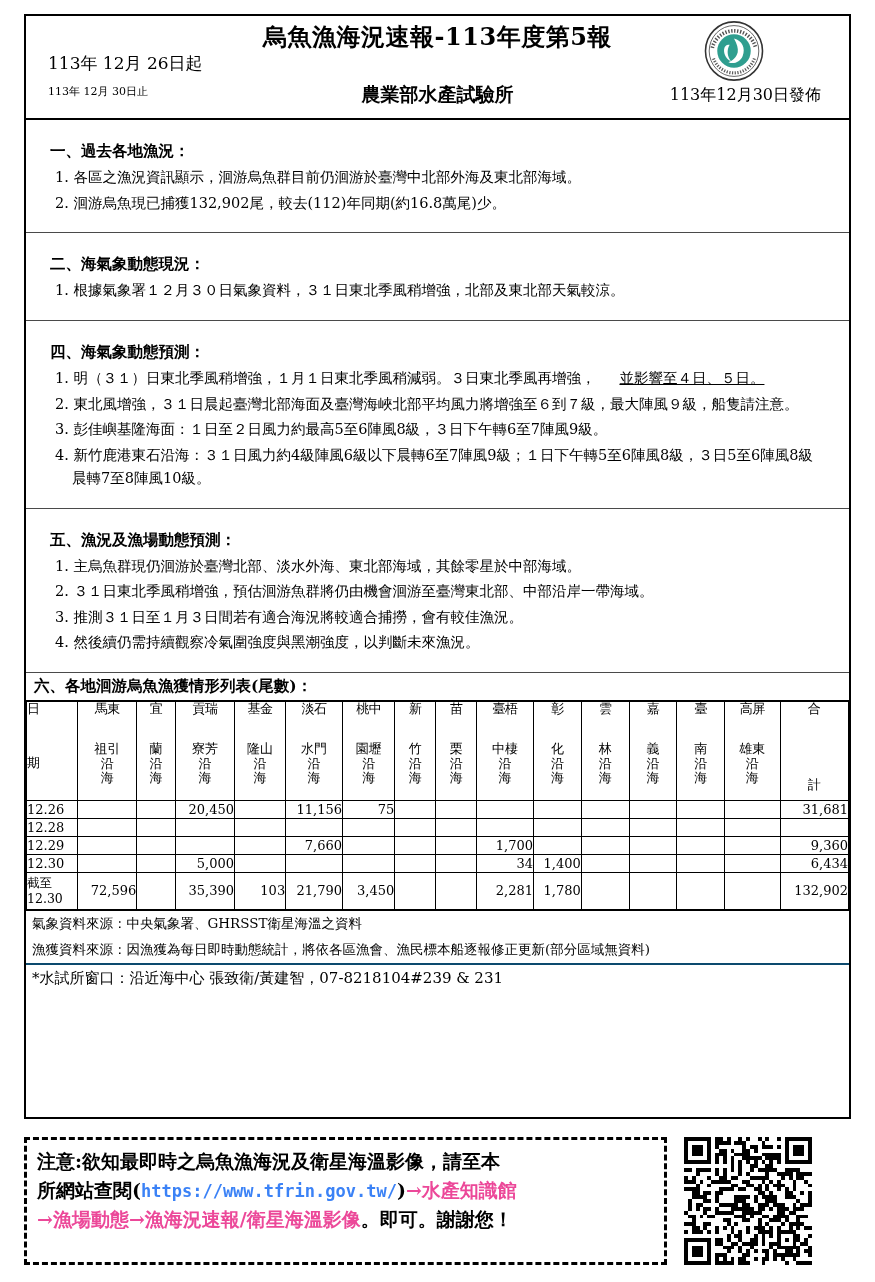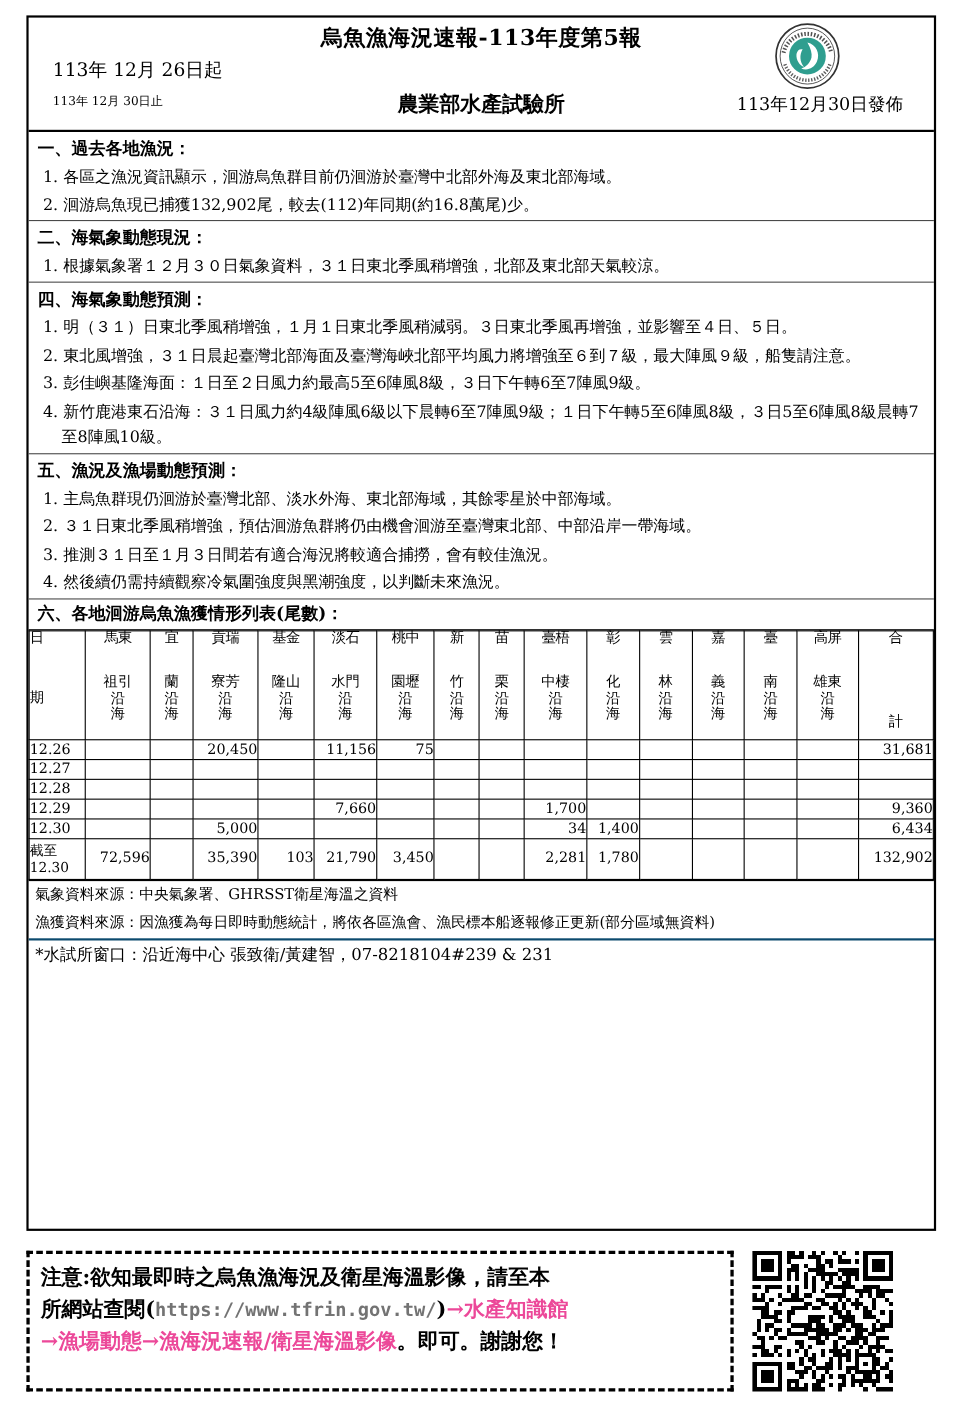--- a/index.html
+++ b/index.html
@@ -14,41 +14,41 @@
   
   .frame{
     position:absolute;left:24px;top:14px;width:827px;height:1105px;
     border:2px solid #000;box-sizing:border-box;
   }
 
   
   .hdr{position:relative;height:104px;border-bottom:2px solid #000;box-sizing:border-box;}
   .hdr-title{
     position:absolute;left:0;right:0;top:5px;text-align:center;
-    font-size:20px;font-weight:bold;letter-spacing:.5px;
+    font-size:24px;font-weight:bold;letter-spacing:.5px;
   }
   .hdr-l1{position:absolute;left:22px;top:36px;font-size:17px;}
   .hdr-l2{position:absolute;left:22px;top:68px;font-size:11px;}
   .hdr-org{position:absolute;left:0;right:0;top:66px;text-align:center;font-size:19px;font-weight:bold;}
   .hdr-pub{position:absolute;right:28px;top:69px;font-size:16px;}
 
   
   .seal{position:absolute;right:84px;top:4px;width:62px;height:62px;}
 
   
-  .sec{border-bottom:1px solid #4a4a4a;padding:0;}
+  .sec{border-bottom:1px solid #4a4a4a;padding:16px;}
   .sec:last-child{border-bottom:none;}
   .sec-h{
     font-size:15.5px;font-weight:bold;padding:3px 0 3px 8px;line-height:1.5;
   }
   .li{
     font-size:14.5px;line-height:1.62;padding:1px 6px 1px 30px;
     text-indent:-17px;
   }
-  .u{}
+  .u{text-decoration:underline;margin-left:24px;}
 
   
   .tbl-h{font-size:15.5px;font-weight:bold;padding:3px 0 3px 8px;border-bottom:1px solid #000;}
   table.fish{
     border-collapse:collapse;width:100%;table-layout:fixed;
     font-family:"DejaVu Serif","Liberation Serif",serif;
   }
   table.fish td,table.fish th{
     border:1px solid #000;padding:0;font-weight:normal;
   }
@@ -83,21 +83,21 @@
 
   
   .notice{
     position:absolute;left:24px;top:1137px;width:643px;height:128px;
     border:3px dashed #000;box-sizing:border-box;
     padding:7px 6px 0 10px;
   }
   .notice p{
     margin:0;font-size:19px;line-height:1.53;font-weight:bold;white-space:nowrap;
   }
-  .blue{color:#737373;font-family:"DejaVu Sans Mono","Liberation Mono",monospace;font-size:17px;}
+  .blue{color:#3b82f6;font-family:"DejaVu Sans Mono","Liberation Mono",monospace;font-size:17px;}
   .red{color:#ec4899;}
 
   .qr{position:absolute;left:684px;top:1137px;width:128px;height:128px;}
 </style>
 </head>
 <body>
 
 <div class="page">
 
   <div class="frame">
@@ -289,38 +289,20 @@
             <td class="dcell">75</td>
             <td class="dcell"></td>
             <td class="dcell"></td>
             <td class="dcell"></td>
             <td class="dcell"></td>
             <td class="dcell"></td>
             <td class="dcell"></td>
             <td class="dcell"></td>
             <td class="dcell"></td>
             <td class="dcell">31,681</td>
-          </tr>
-          <tr>
-            <td class="dlabel">12.27</td>
-            <td class="dcell"></td>
-            <td class="dcell"></td>
-            <td class="dcell"></td>
-            <td class="dcell"></td>
-            <td class="dcell"></td>
-            <td class="dcell"></td>
-            <td class="dcell"></td>
-            <td class="dcell"></td>
-            <td class="dcell"></td>
-            <td class="dcell"></td>
-            <td class="dcell"></td>
-            <td class="dcell"></td>
-            <td class="dcell"></td>
-            <td class="dcell"></td>
-            <td class="dcell"></td>
           </tr>
           <tr>
             <td class="dlabel">12.28</td>
             <td class="dcell"></td>
             <td class="dcell"></td>
             <td class="dcell"></td>
             <td class="dcell"></td>
             <td class="dcell"></td>
             <td class="dcell"></td>
             <td class="dcell"></td>

